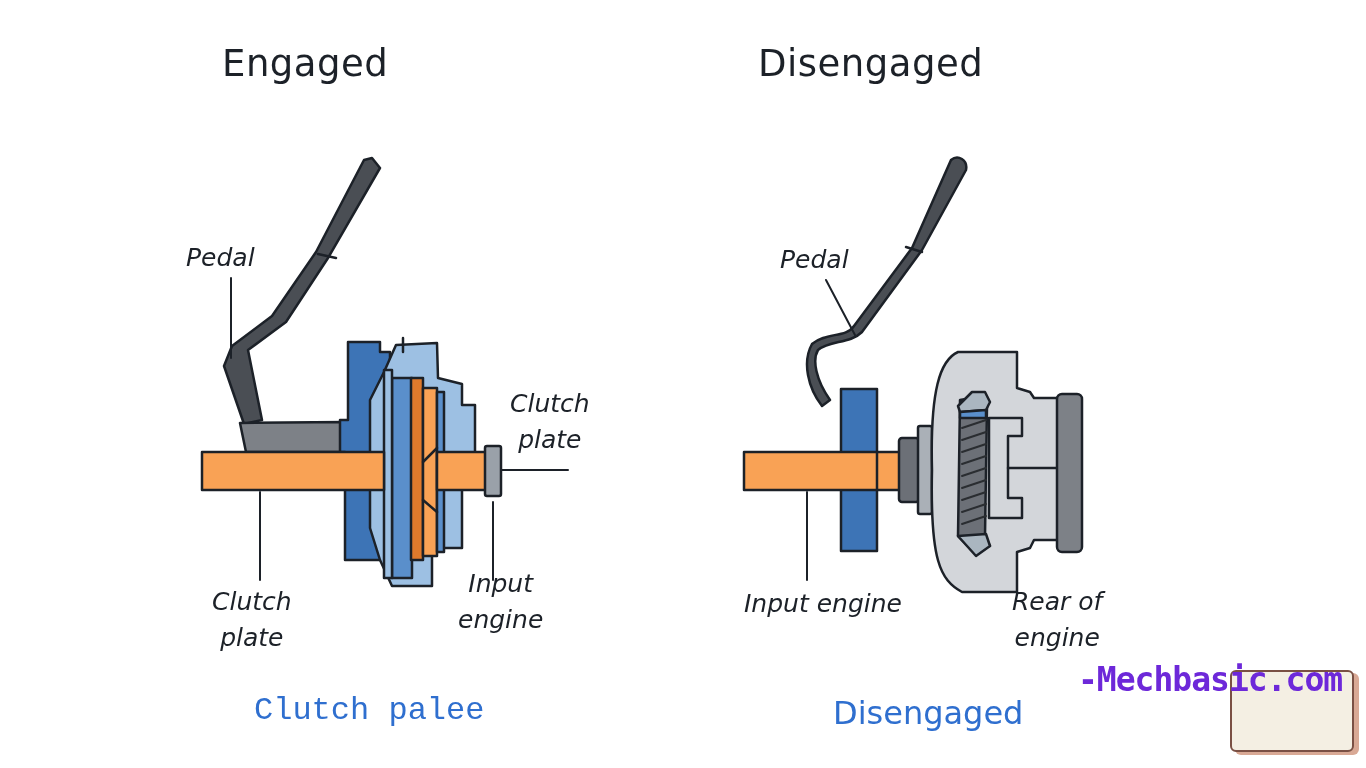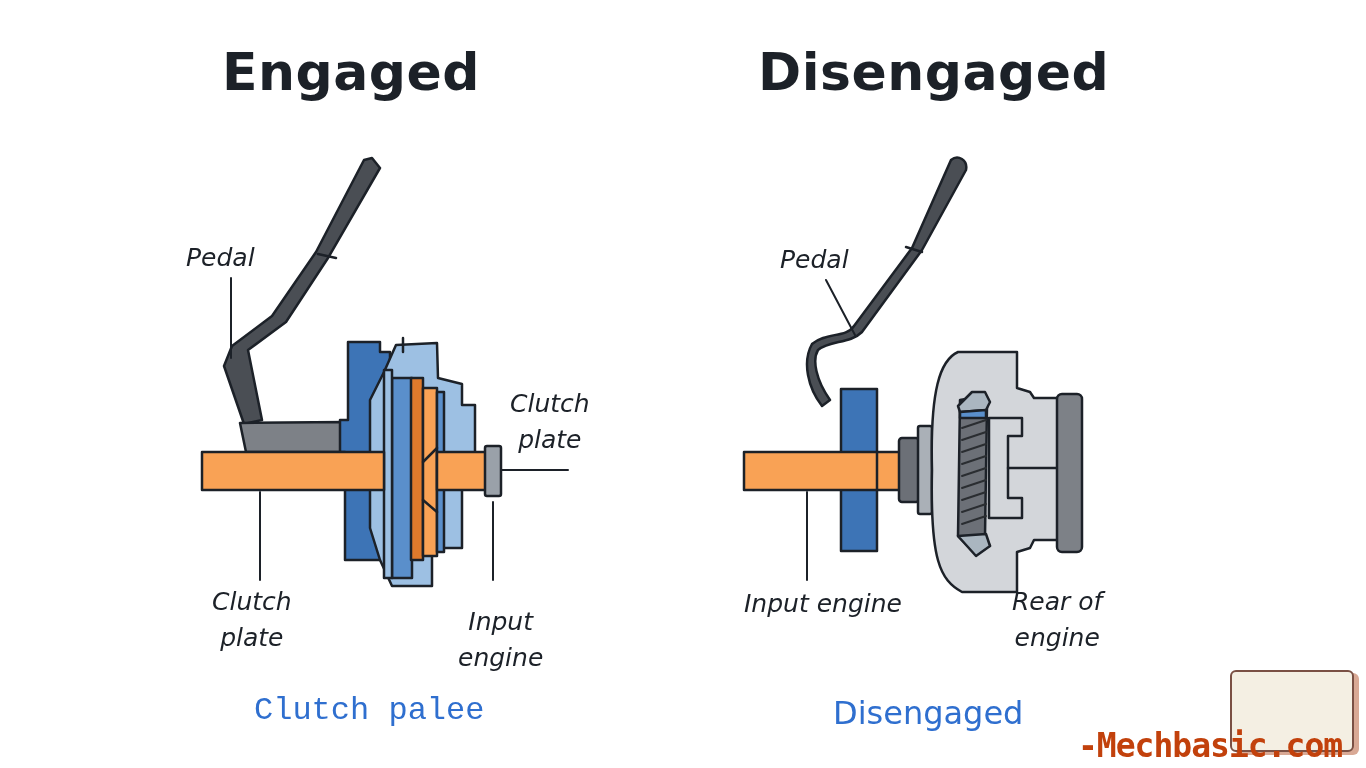--- a/index.html
+++ b/index.html
@@ -1,21 +1,21 @@
 <!DOCTYPE html>
 <html><head>
 <meta charset="utf-8">
 <style>
   html,body{margin:0;padding:0;background:#ffffff;}
   body{width:1366px;height:768px;position:relative;overflow:hidden;font-family:"DejaVu Sans","Liberation Sans",sans-serif;color:#1c2128;}
-  .title{position:absolute;font-size:52px;font-weight:bold;letter-spacing:0.5px;color:#1c2128;}
+  .title{position:absolute;font-size:37px;font-weight:normal;letter-spacing:0.5px;color:#1c2128;}
   .lbl{position:absolute;font-size:25px;line-height:36px;text-align:center;color:#1c2128;font-style:italic;}
   .caption{position:absolute;font-size:32px;color:#2f6fcf;}
   svg.art{position:absolute;left:0;top:0;}
-  .brand{position:absolute;left:1078px;top:726px;font-family:"DejaVu Sans Mono","Liberation Mono",monospace;font-weight:bold;font-size:33px;color:#c2410c;letter-spacing:-1px;}
+  .brand{position:absolute;left:1078px;top:660px;font-family:"DejaVu Sans Mono","Liberation Mono",monospace;font-weight:bold;font-size:33px;color:#6d28d9;letter-spacing:-1px;}
   .brand-card{position:absolute;left:1230px;top:670px;width:120px;height:78px;background:#f4efe3;border:2px solid #7a5044;border-radius:6px;box-shadow:5px 3px 0 #d9a995;}
 </style>
 </head>
 <body>
 
 <div class="title" style="left:222px;top:42px;">Engaged</div>
 <div class="title" style="left:758px;top:42px;">Disengaged</div>
 
 <svg class="art" width="1366" height="768" viewBox="0 0 1366 768">
   <g stroke="#1c2128" stroke-width="2.5" stroke-linejoin="round" stroke-linecap="round">
@@ -90,21 +90,21 @@
 
 <div class="lbl" style="left:186px;top:240px;">Pedal</div>
 <div class="lbl" style="left:510px;top:386px;">
   <div>Clutch</div>
   <div>plate</div>
 </div>
 <div class="lbl" style="left:212px;top:584px;">
   <div>Clutch</div>
   <div>plate</div>
 </div>
-<div class="lbl" style="left:458px;top:604px;text-align:center;">
+<div class="lbl" style="left:458px;top:566px;text-align:center;">
   <div>Input</div>
   <div>engine</div>
 </div>
 <div class="caption" style="left:254px;top:692px;font-family:Liberation Mono, monospace;">Clutch palee</div>
 
 <div class="lbl" style="left:780px;top:242px;">Pedal</div>
 <div class="lbl" style="left:744px;top:586px;">Input engine</div>
 <div class="lbl" style="left:1012px;top:584px;">
   <div>Rear of</div>
   <div>engine</div>

